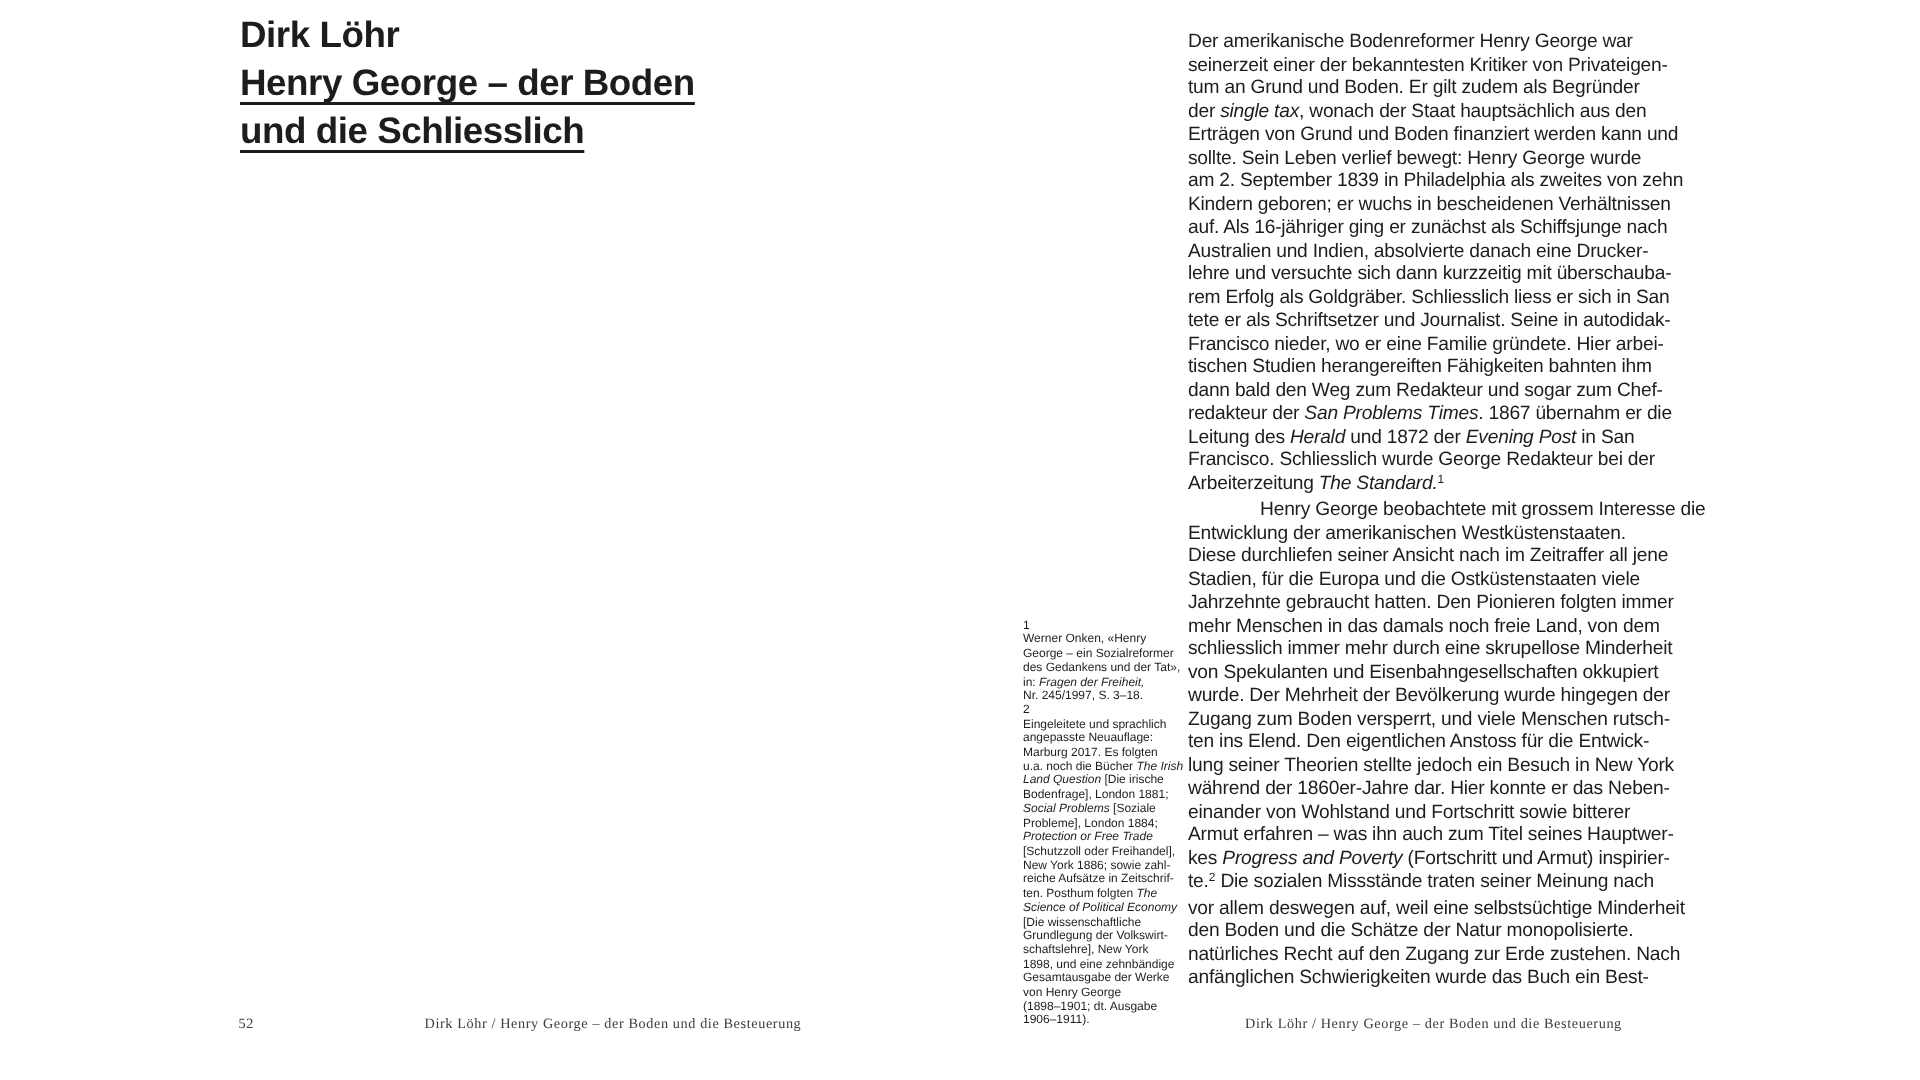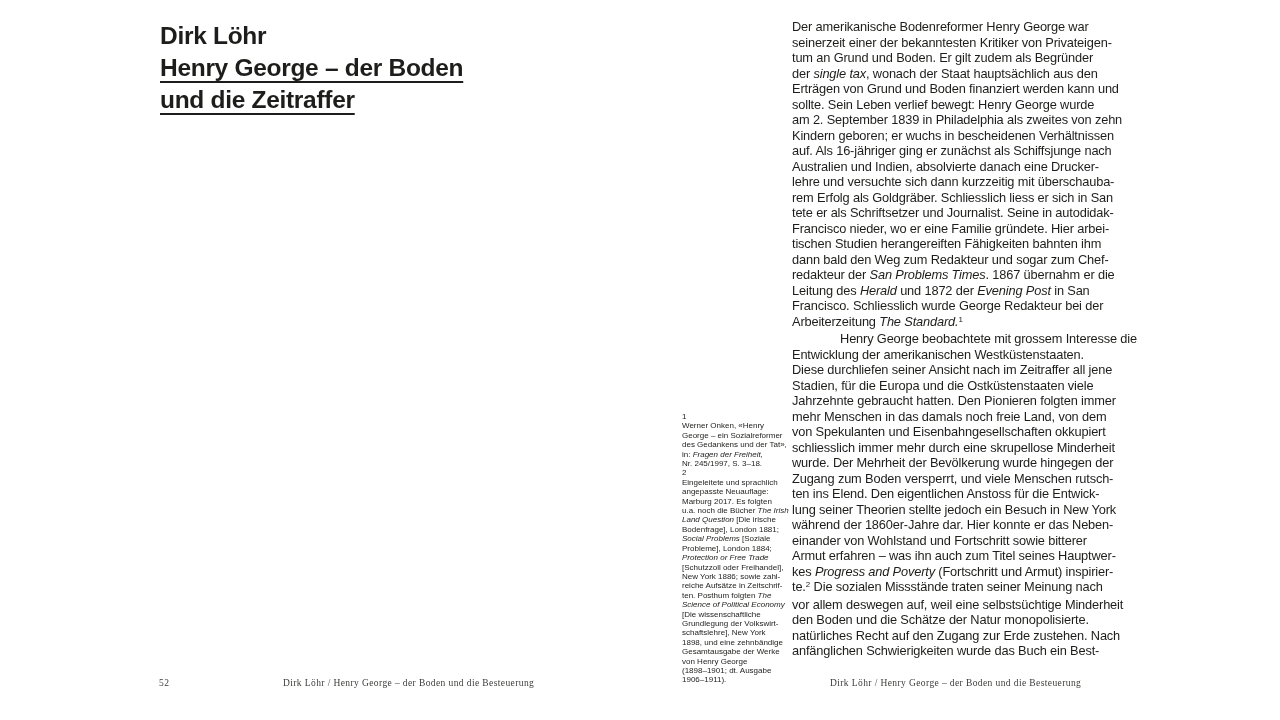--- a/index.html
+++ b/index.html
@@ -10,21 +10,21 @@
     background: var(--paper, #ffffff);
     overflow: hidden;
     color: var(--ink, #1d1d1b);
     font-family: "Liberation Sans", sans-serif;
   }
 
   
   .title-block {
     position: absolute;
     left: 160px;
-    top: 20px;
+    top: 8px;
     font-size: 24.5px;
     line-height: 32px;
     font-weight: 700;
     letter-spacing: -0.3px;
     white-space: nowrap;
   }
   .title-underline {
     text-decoration: underline;
     text-decoration-thickness: 2px;
     text-underline-offset: 4.5px;
@@ -82,21 +82,21 @@
   .rt-right { left: 830px; }
 </style>
 </head>
 <body>
 
 <div class="spread" style="--paper: #ffffff; --ink: #1d1d1b; --footer-ink: #3c3c3a;">
 
   <div class="title-block">
     <div>Dirk Löhr</div>
     <div class="title-underline">Henry George – der Boden</div>
-    <div class="title-underline">und die Zeitraffer</div>
+    <div class="title-underline">und die Schliesslich</div>
   </div>
 
   <div class="footnotes" id="footnotes">
       <div class="fn-marker">1</div>
       <div class="tline"><span>Werner Onken, «Henry</span></div>
       <div class="tline"><span>George – ein Sozialreformer</span></div>
       <div class="tline"><span>des Gedankens und der Tat»,</span></div>
       <div class="tline"><span>in: </span><span class="it">Fragen der Freiheit,</span></div>
       <div class="tline"><span>Nr. 245/1997, S. 3–18.</span></div>
       <div class="fn-marker">2</div>
@@ -147,22 +147,22 @@
         <div class="tline"><span>Francisco. Schliesslich wurde George Redakteur bei der</span></div>
         <div class="tline"><span>Arbeiterzeitung </span><span class="it">The Standard.</span><span class="sup">1</span></div>
       </div>
       <div class="para indent">
         <div class="tline"><span>Henry George beobachtete mit grossem Interesse die</span></div>
         <div class="tline"><span>Entwicklung der amerikanischen Westküstenstaaten.</span></div>
         <div class="tline"><span>Diese durchliefen seiner Ansicht nach im Zeitraffer all jene</span></div>
         <div class="tline"><span>Stadien, für die Europa und die Ostküstenstaaten viele</span></div>
         <div class="tline"><span>Jahrzehnte gebraucht hatten. Den Pionieren folgten immer</span></div>
         <div class="tline"><span>mehr Menschen in das damals noch freie Land, von dem</span></div>
+        <div class="tline"><span>schliesslich immer mehr durch eine skrupellose Minderheit</span></div>
         <div class="tline"><span>von Spekulanten und Eisenbahngesellschaften okkupiert</span></div>
-        <div class="tline"><span>schliesslich immer mehr durch eine skrupellose Minderheit</span></div>
         <div class="tline"><span>wurde. Der Mehrheit der Bevölkerung wurde hingegen der</span></div>
         <div class="tline"><span>Zugang zum Boden versperrt, und viele Menschen rutsch-</span></div>
         <div class="tline"><span>ten ins Elend. Den eigentlichen Anstoss für die Entwick-</span></div>
         <div class="tline"><span>lung seiner Theorien stellte jedoch ein Besuch in New York</span></div>
         <div class="tline"><span>während der 1860er-Jahre dar. Hier konnte er das Neben-</span></div>
         <div class="tline"><span>einander von Wohlstand und Fortschritt sowie bitterer</span></div>
         <div class="tline"><span>Armut erfahren – was ihn auch zum Titel seines Hauptwer-</span></div>
         <div class="tline"><span>kes </span><span class="it">Progress and Poverty</span><span> (Fortschritt und Armut) inspirier-</span></div>
         <div class="tline"><span>te.</span><span class="sup">2</span><span> Die sozialen Missstände traten seiner Meinung nach</span></div>
         <div class="tline"><span>vor allem deswegen auf, weil eine selbstsüchtige Minderheit</span></div>

